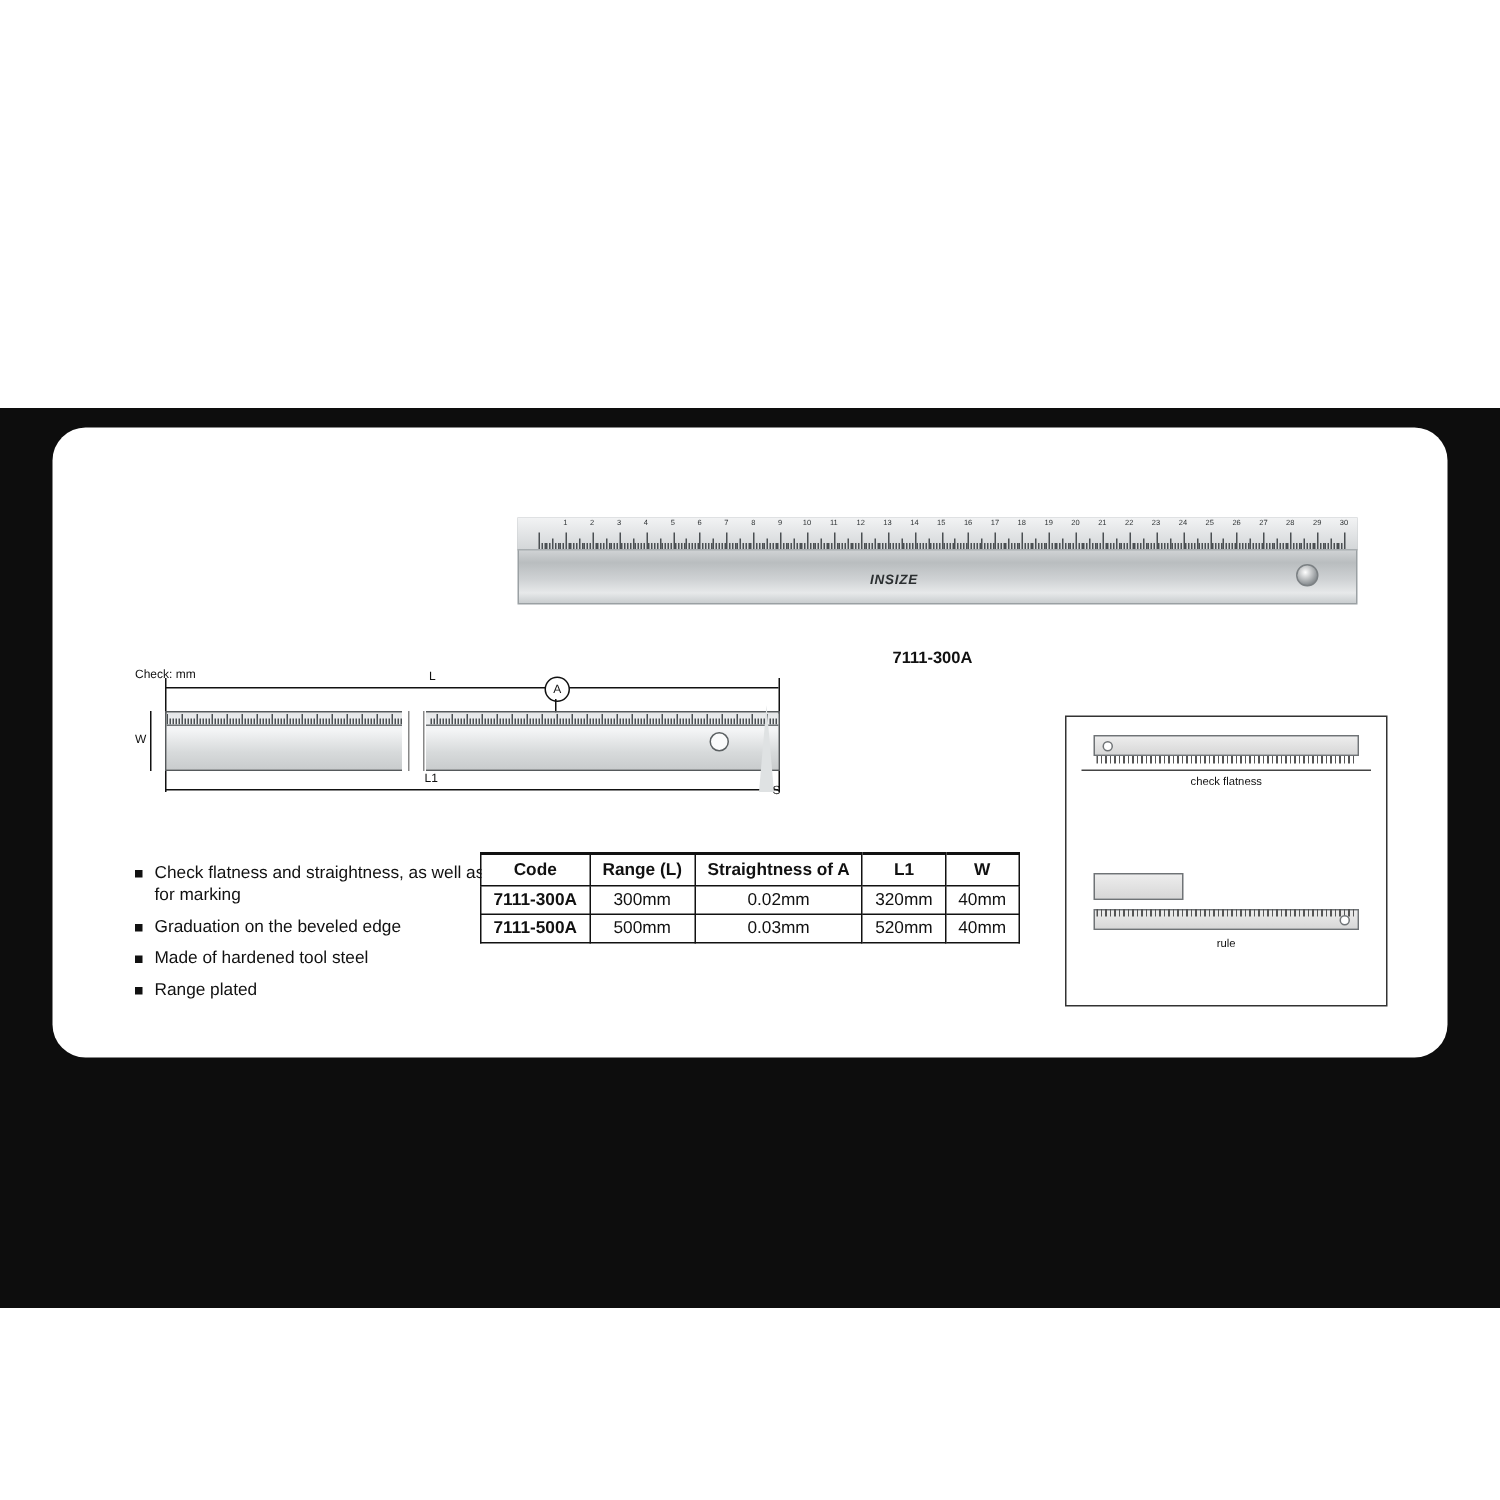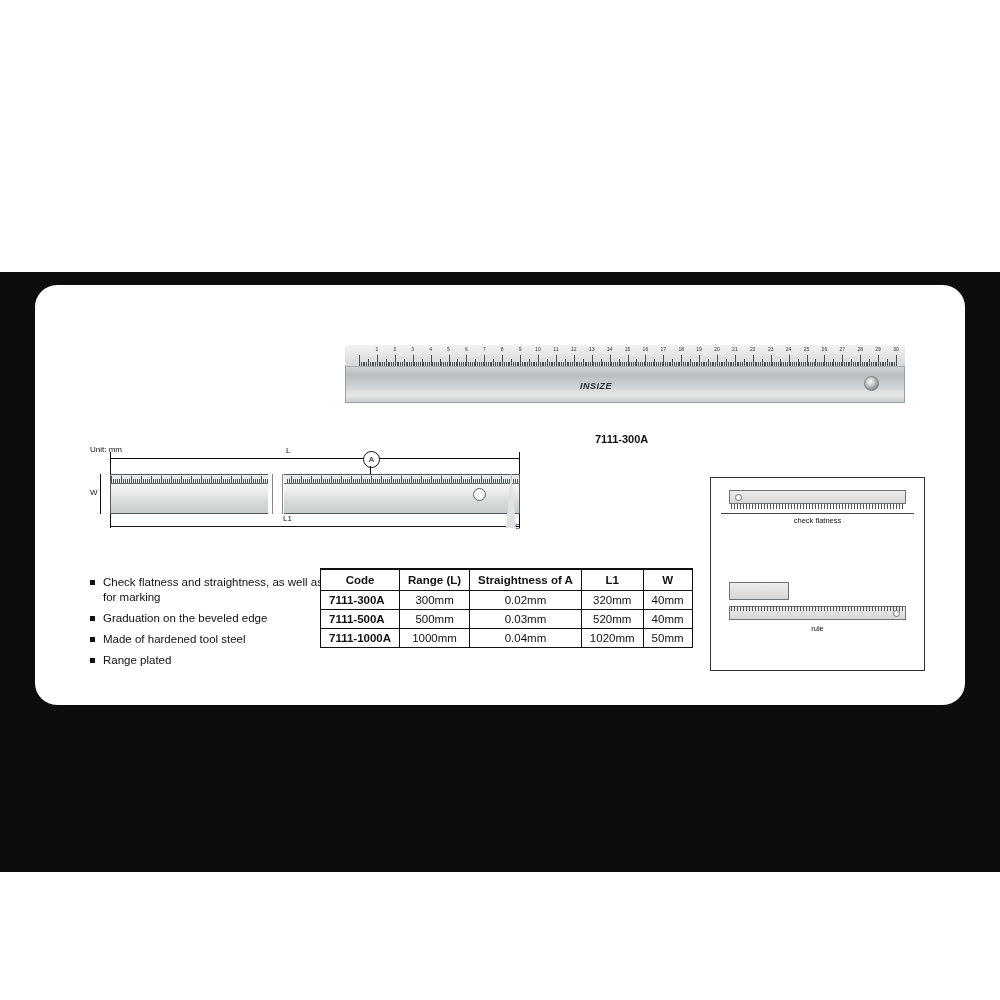--- a/index.html
+++ b/index.html
@@ -654,21 +654,21 @@
           <i class="tick" style="left: 547.42px; height: 4px;"></i>
           <i class="tick" style="left: 549.21px; height: 4px;"></i>
           <i class="tick" style="left: 551px; height: 11px;"></i>
           <span class="num" style="left: 551px;">30</span>
         </div>
       <div class="hole"></div>
       <div class="brand">INSIZE</div>
     </div>
     <div class="photo-code">7111-300A</div>
 
-    <div class="unit-label">Unit: mm</div>
+    <div class="unit-label">Check: mm</div>
     <div class="drawing">
 
       <div class="dim-v" style="left:20px; top:12px; height:24px;"></div>
       <div class="dim-v" style="left:429px; top:12px; height:24px;"></div>
       <div class="dim-line" style="left:20px; top:18px; width:409px;"></div>
       <div class="dim-txt" style="left:196px; top:6px;">L</div>
 
       <div class="circleA" style="left:273px; top:11px;">A</div>
       <div class="dim-v" style="left:280px; top:26px; height:9px;"></div>
 
@@ -915,27 +915,20 @@
           <td>320mm</td>
           <td>40mm</td>
         </tr>
         <tr>
           <td class="code">7111-500A</td>
           <td>500mm</td>
           <td>0.03mm</td>
           <td>520mm</td>
           <td>40mm</td>
         </tr>
-        <tr>
-          <td class="code">7111-1000A</td>
-          <td>1000mm</td>
-          <td>0.04mm</td>
-          <td>1020mm</td>
-          <td>50mm</td>
-        </tr>
       </tbody>
     </table>
 
     <div class="usage">
 
       <div class="usage-panel" style="top:10px;">
         <div class="flat-plate" style="left:8px; top:2px; width:177px; height:14px;"></div>
         <div class="sm-hole" style="left:14px; top:6px;"></div>
         <div class="hatch" style="left:10px; top:16px; width:173px;"></div>
         <div class="dim-line" style="left:0px; top:25px; width:193px; background:#444;"></div>

